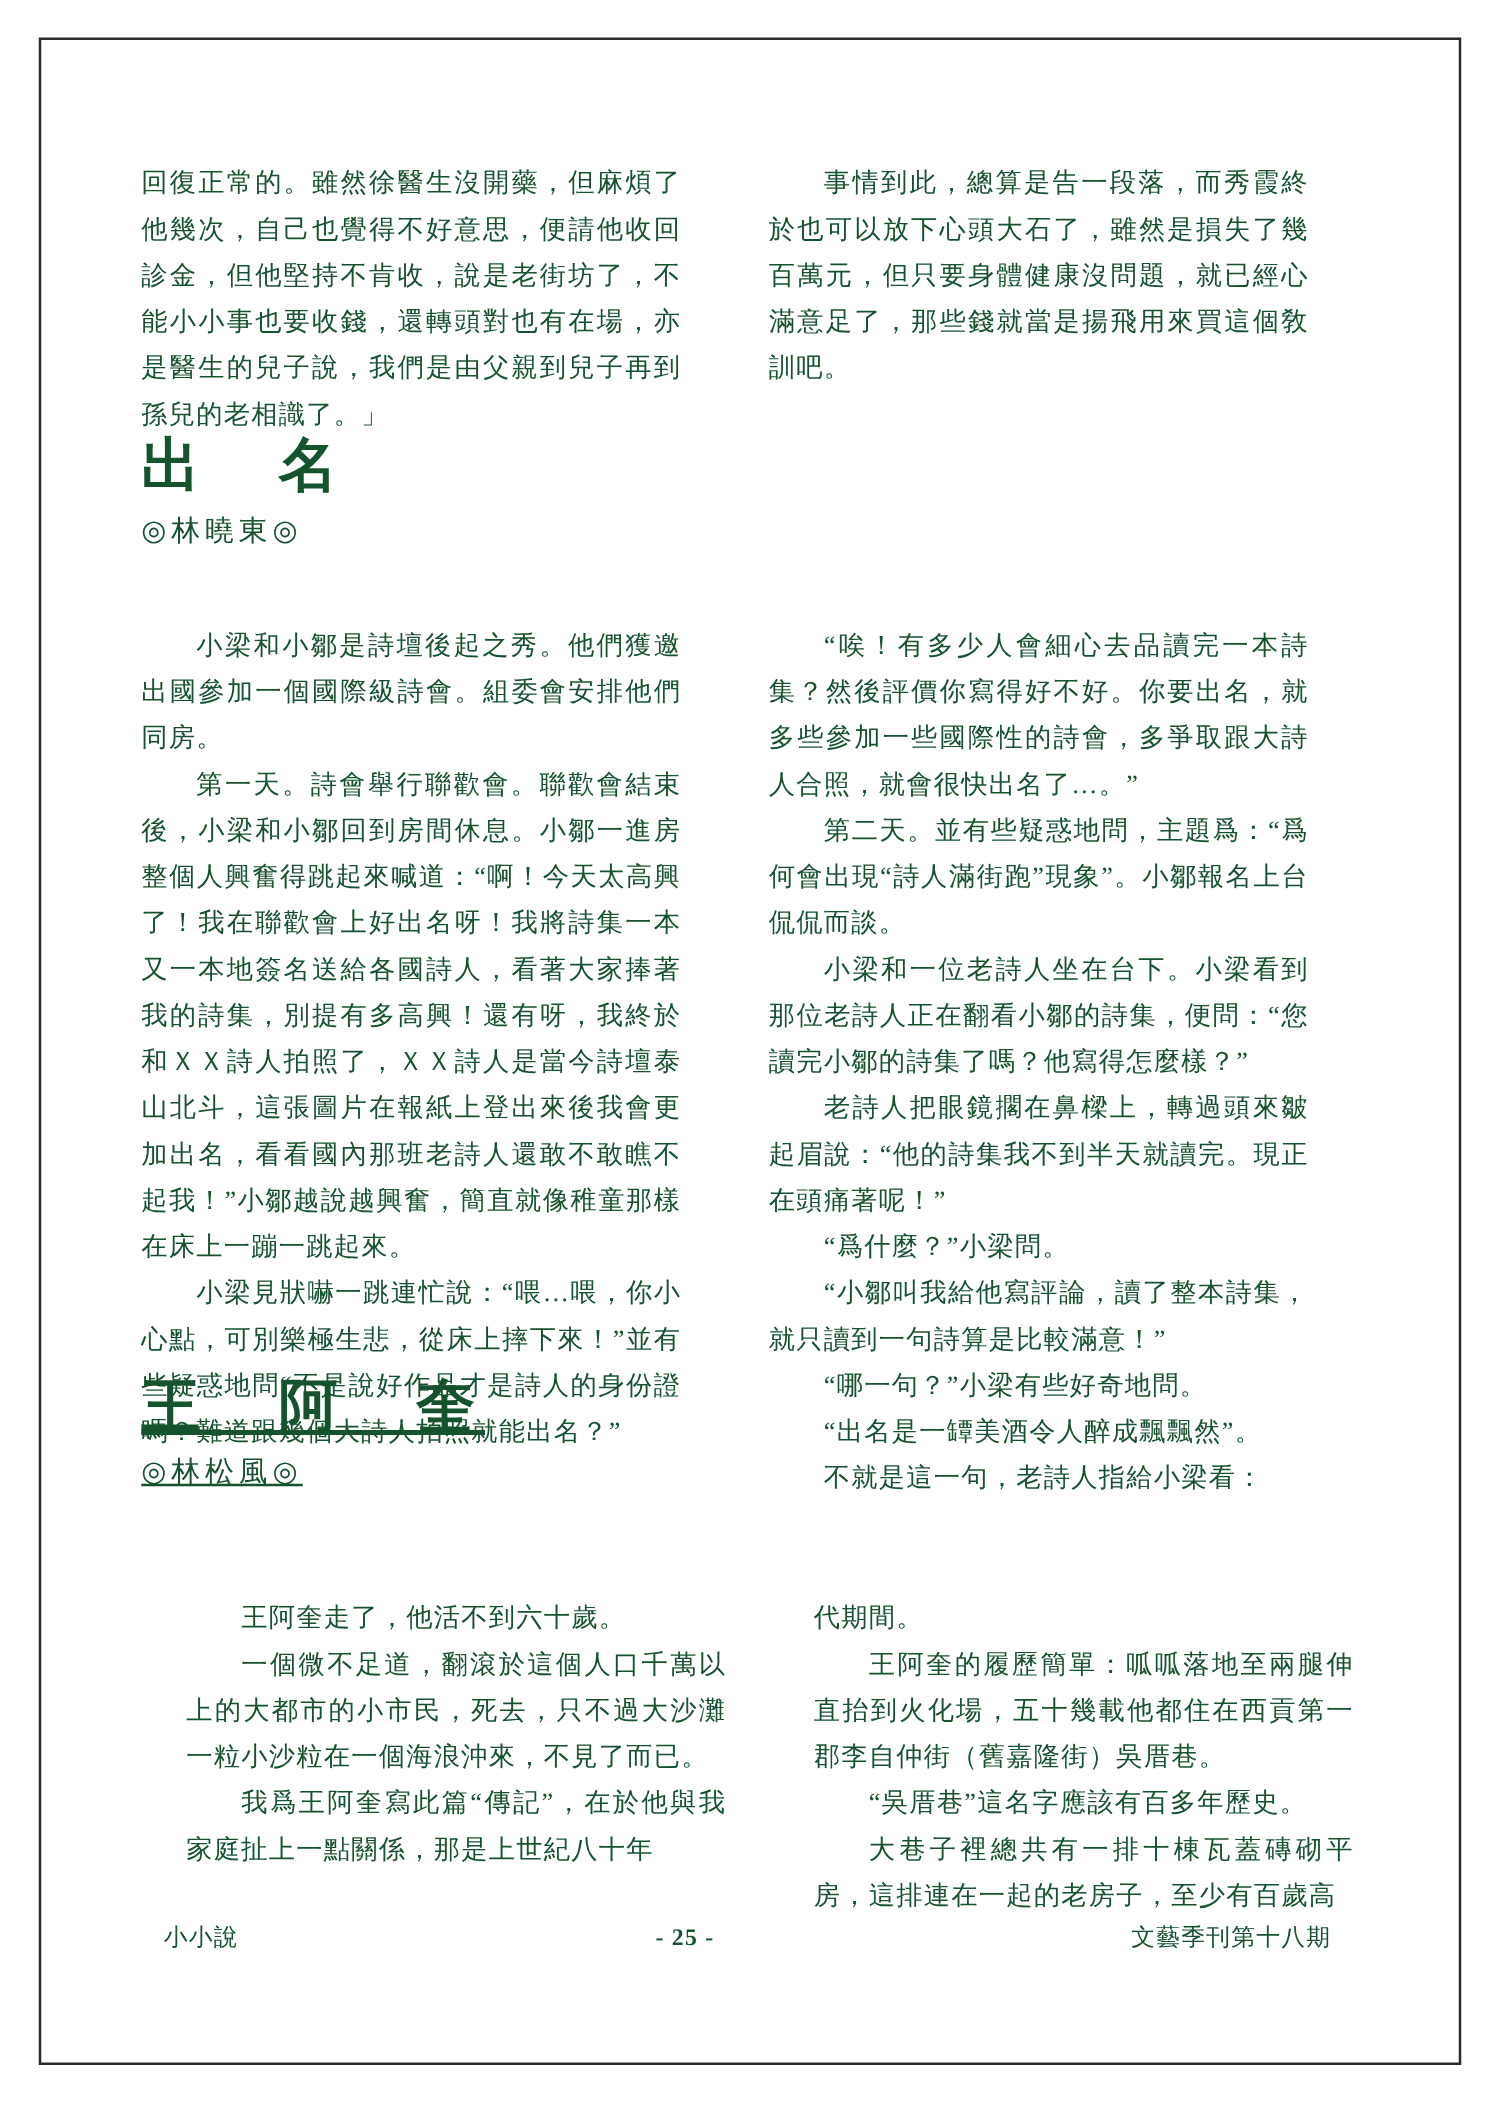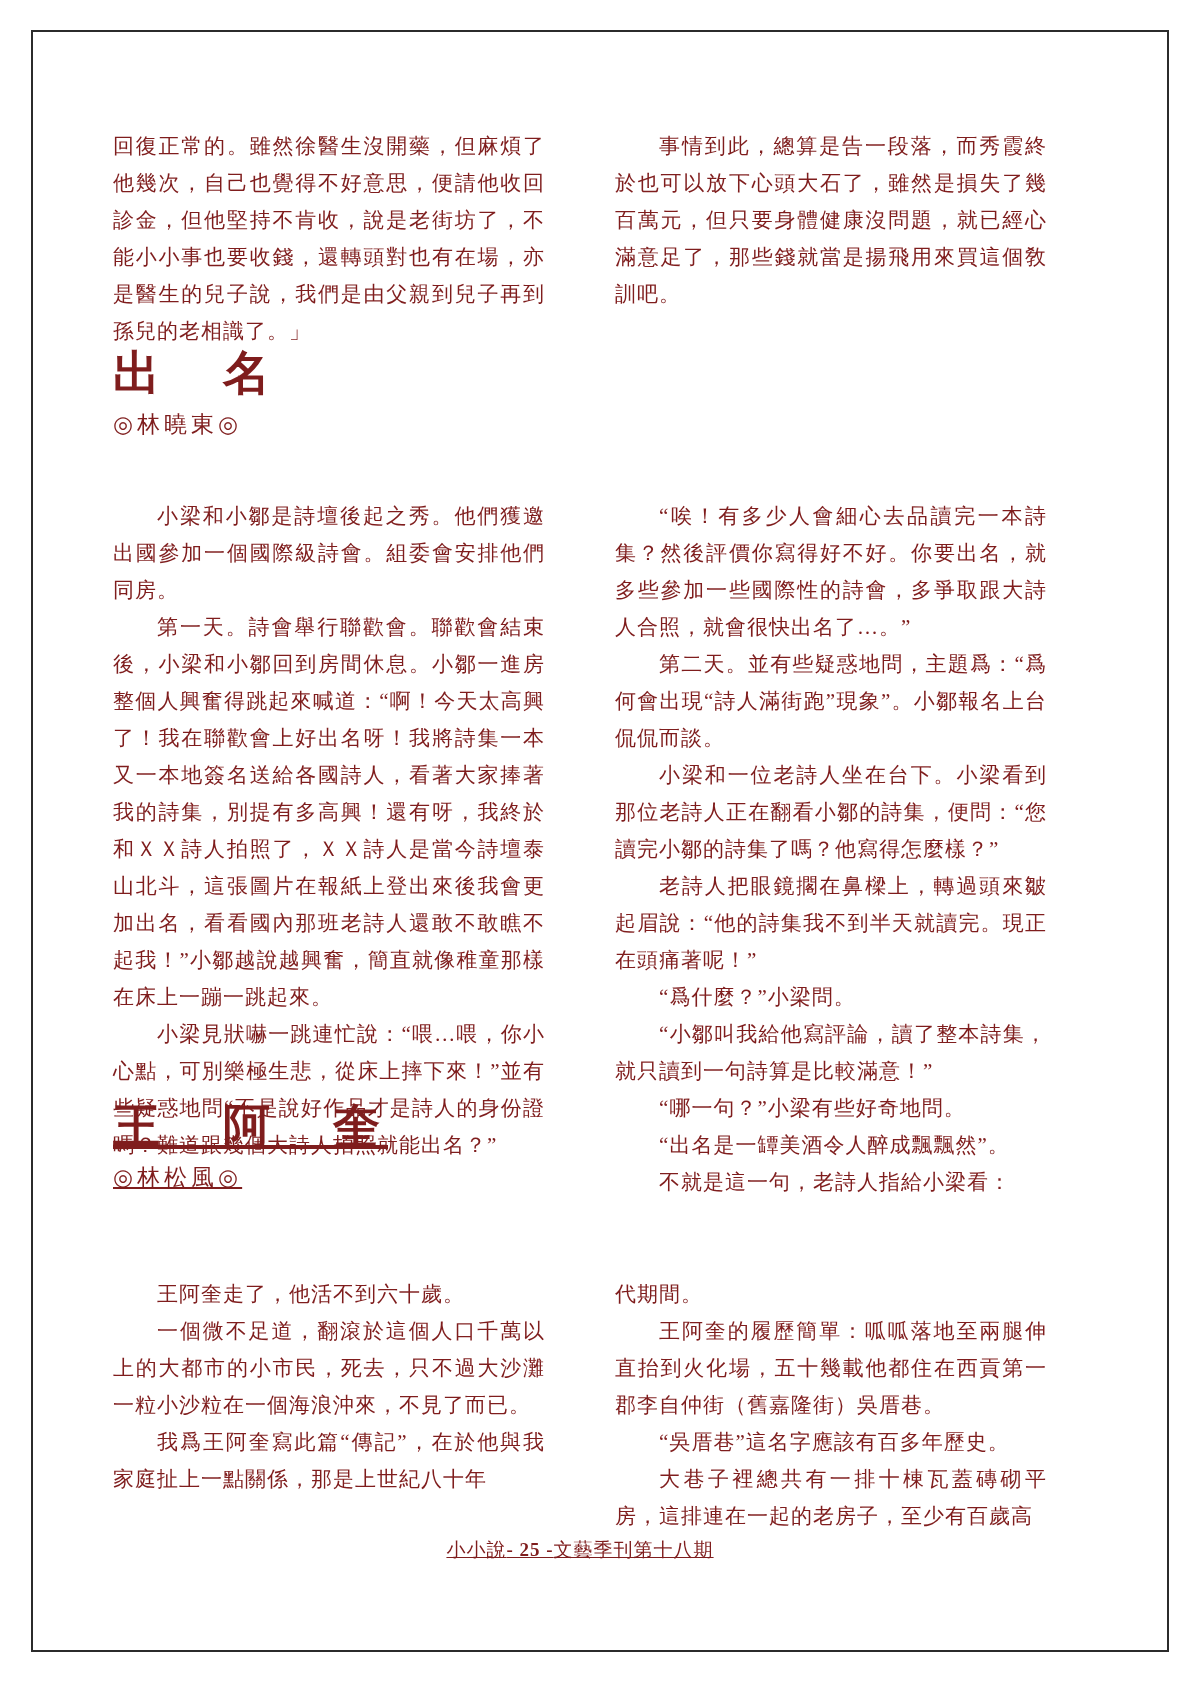--- a/index.html
+++ b/index.html
@@ -3,21 +3,21 @@
 <meta charset="utf-8">
 <style>
   html, body { margin: 0; padding: 0; background: #ffffff; }
   .page {
     position: relative;
     width: 1200px;
     height: 1682px;
     background: #ffffff;
     overflow: hidden;
     font-family: "Liberation Serif", "DejaVu Serif", serif;
-    color: #7f1d1d;
+    color: #14532d;
   }
   .frame {
     position: absolute;
     left: 31px; top: 30px; right: 31px; bottom: 30px;
     border: 2px solid #2b2b2b;
   }
   .abs-block {
     position: absolute;
     left: 113px;
     width: 934px;
@@ -43,32 +43,31 @@
   }
   .story-author {
     margin-top: 8px;
     font-size: 23px;
     letter-spacing: 4px;
   }
   .sec-prev   { top: 128px; }
   .head-1     { top: 345px; }
   .sec-body-1 { top: 498px; }
   .head-2     { top: 1098px; text-decoration: underline; }
-  .sec-body-2 { top: 1276px; }
+  .sec-body-2 { top: 1276px; margin-left: 36px; }
   .footer {
     position: absolute;
-    left: 113px;
+    left: 131px;
     width: 934px;
     top: 1537px;
     display: flex;
-    justify-content: center;
+    justify-content: space-between;
     align-items: baseline;
     font-size: 19px;
     letter-spacing: 1px;
-    text-decoration: underline;
   }
   .pageno { font-weight: bold; }
 </style>
 </head>
 <body>
 
 <div class="page">
   <div class="frame"></div>
 
   <section class="abs-block two-col sec-prev">

